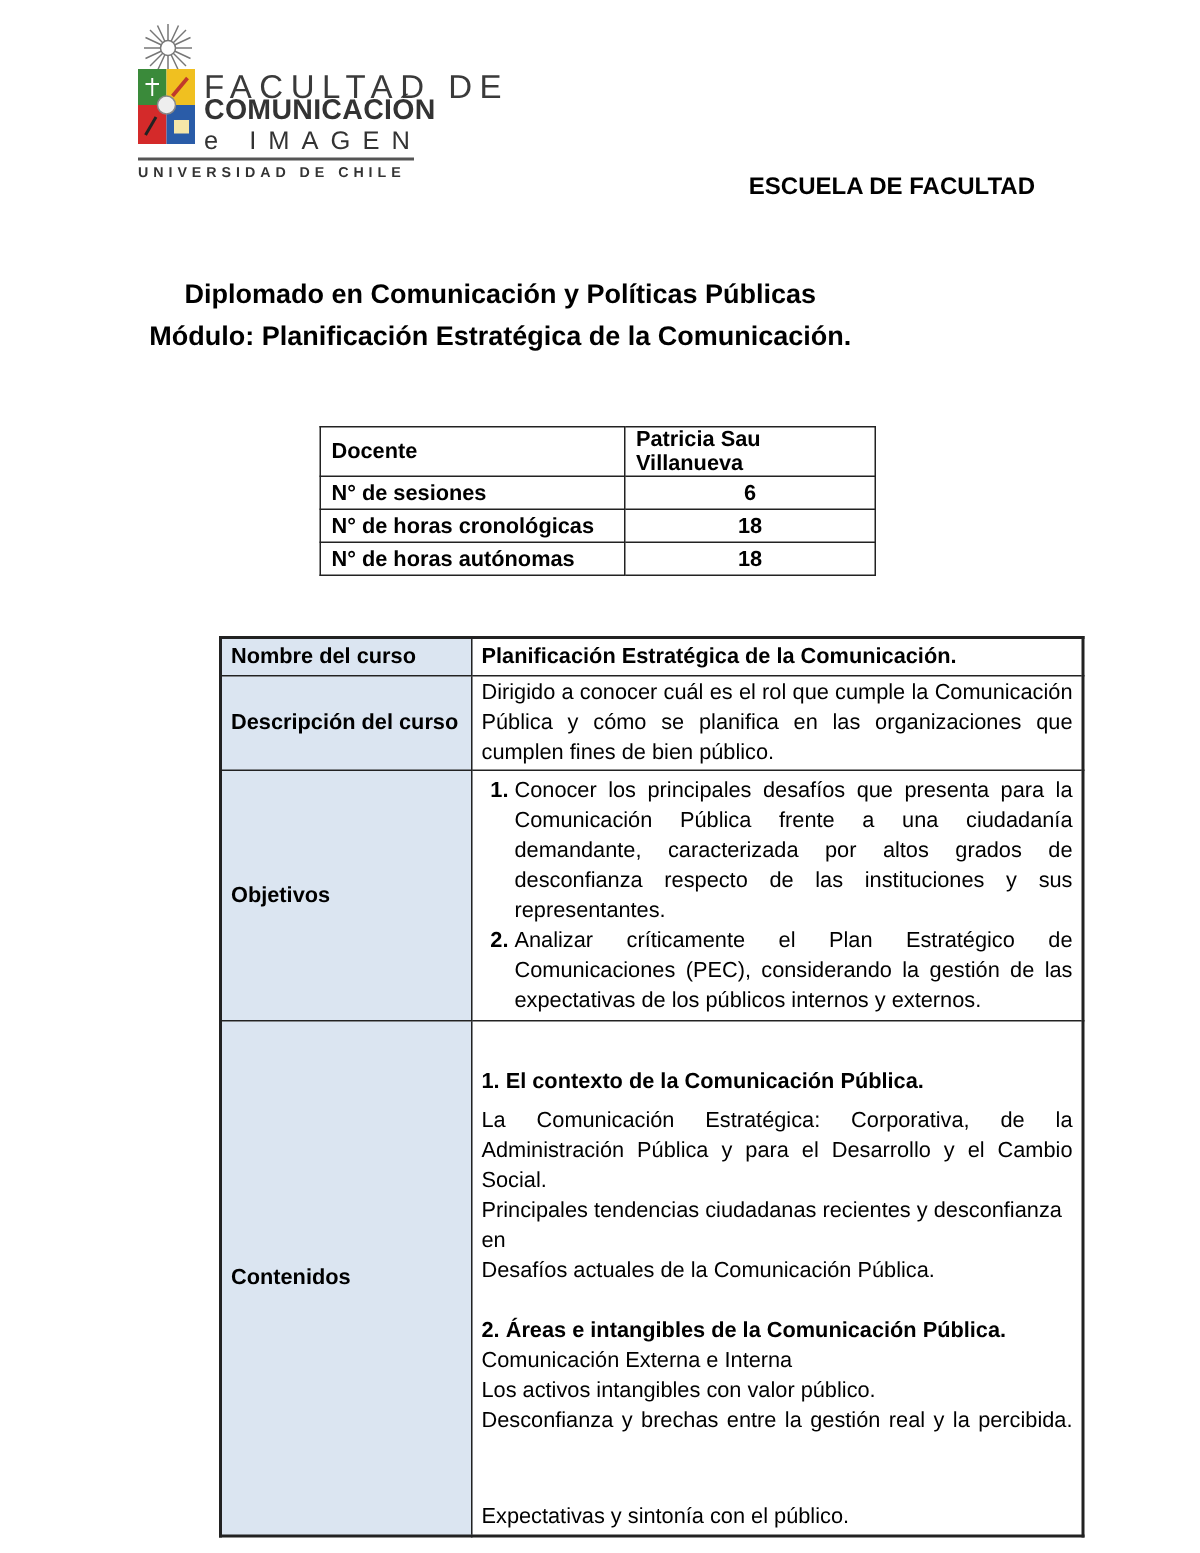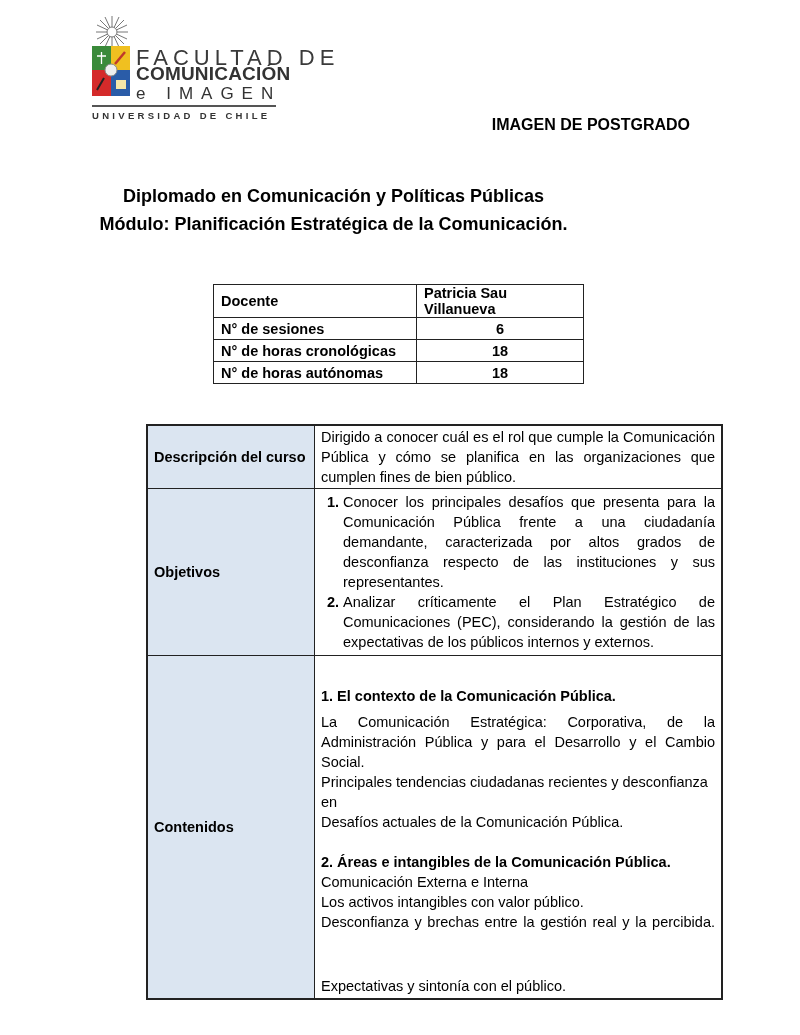--- a/index.html
+++ b/index.html
@@ -66,21 +66,21 @@
     <path d="M5 44 L12 32" stroke="#222" stroke-width="2"></path>
     <rect x="24" y="34" width="10" height="9" fill="#f5e6a8"></rect>
   </svg>
   <div class="t1">FACULTAD DE</div>
   <div class="t2">COMUNICACIÓN</div>
   <div class="t3">e IMAGEN</div>
   <div class="rule"></div>
   <div class="t4">UNIVERSIDAD DE CHILE</div>
 </div>
 
-<div class="school">IMAGEN DE POSTGRADO</div>
+<div class="school">ESCUELA DE FACULTAD</div>
 <div class="title l1">Diplomado en Comunicación y Políticas Públicas</div>
 <div class="title l2">Módulo: Planificación Estratégica de la Comunicación.</div>
 
 <table class="info">
   <tbody>
       <tr>
     <td>Docente</td>
     <td class="v" style="text-align:left;">Patricia Sau Villanueva</td>
   </tr>
   <tr>
@@ -93,20 +93,24 @@
   </tr>
   <tr>
     <td>N° de horas autónomas</td>
     <td class="v">18</td>
   </tr>
 </tbody>
   </table>
 
 <table class="course">
   <tbody>
+      <tr>
+    <td class="k">Nombre del curso</td>
+    <td class="v hdr" style="padding-top:2px;padding-bottom:2px;">Planificación Estratégica de la Comunicación.</td>
+  </tr>
   <tr>
     <td class="k">Descripción del curso</td>
     <td class="v">Dirigido a conocer cuál es el rol que cumple la Comunicación Pública y cómo se planifica en las organizaciones que cumplen fines de bien público.</td>
   </tr>
   <tr>
     <td class="k">Objetivos</td>
     <td class="v" style="padding-top:3px;padding-bottom:3px;">
       <ol>
         <li>Conocer los principales desafíos que presenta para la Comunicación Pública frente a una ciudadanía demandante, caracterizada por altos grados de desconfianza respecto de las instituciones y sus representantes.</li>
         <li>Analizar críticamente el Plan Estratégico de Comunicaciones (PEC), considerando la gestión de las expectativas de los públicos internos y externos.</li>

